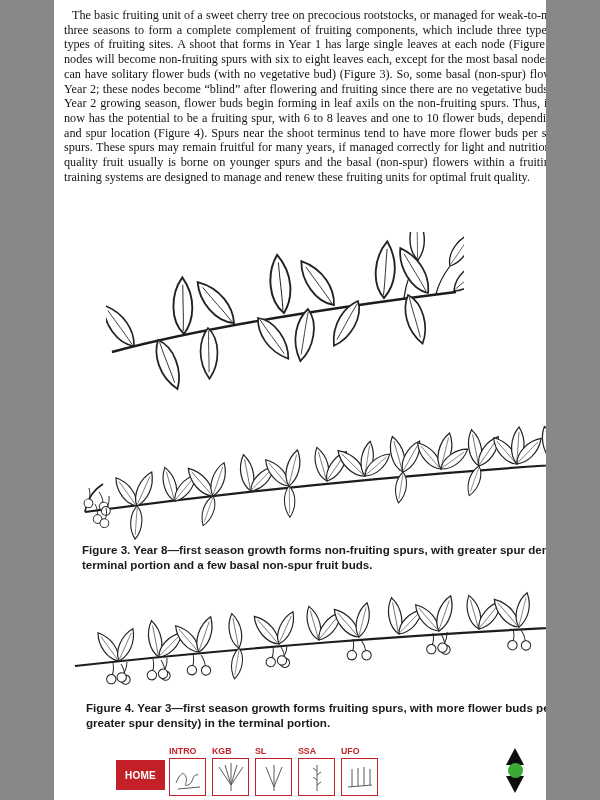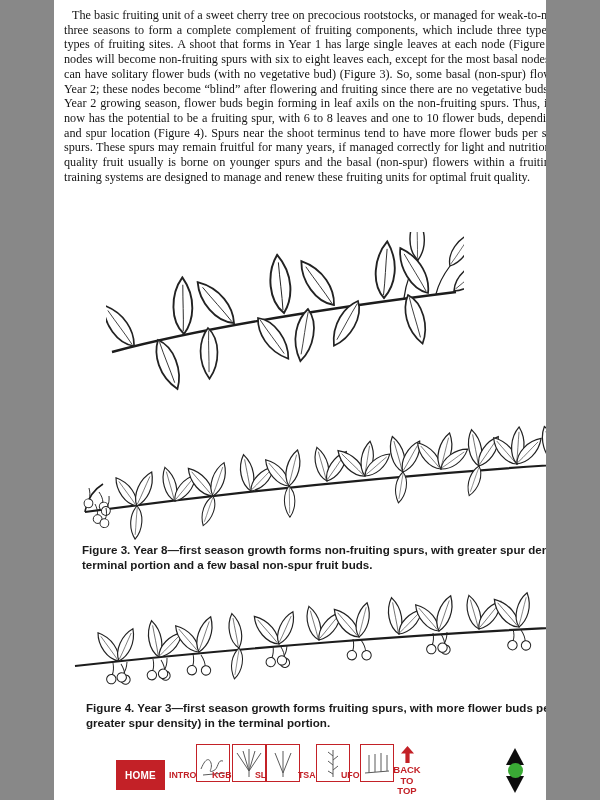--- a/index.html
+++ b/index.html
@@ -34,21 +34,21 @@
     display:flex;align-items:flex-start;gap:2px;
     font-family:"Liberation Sans",sans-serif;
   }
   .home-btn{
     width:49px;height:30px;background:var(--accent-red);
     color:#fff;font-weight:bold;font-size:10px;letter-spacing:.2px;
     display:flex;align-items:center;justify-content:center;
     margin-top:16px;margin-right:2px;cursor:pointer;border:none;
   }
   .nav-card{
-    width:41px;display:flex;align-items:flex-end;cursor:pointer;
+    width:41px;display:flex;flex-direction:column;align-items:flex-start;cursor:pointer;
   }
   .nav-card .lbl{
     color:var(--accent-red);font-weight:bold;font-size:8.8px;height:14px;
     display:flex;align-items:center;
   }
   .nav-card .thumb{
     width:37px;height:38px;border:1px solid var(--accent-red);background:#fff;
     display:flex;align-items:center;justify-content:center;
   }
   .back-top{
@@ -266,42 +266,36 @@
     </div>
     <div class="nav-card">
       <span class="lbl">SL</span>
       <span class="thumb">
           <svg width="32" height="32">
             <use href="#sk-sl"></use>
           </svg>
         </span>
     </div>
     <div class="nav-card">
-      <span class="lbl">TSA</span>
-      <span class="thumb">
-          <svg width="32" height="32">
-            <use href="#sk-tsa"></use>
+      <span class="lbl">SSA</span>
+      <span class="thumb">
+          <svg width="32" height="32">
+            <use href="#sk-ssa"></use>
           </svg>
         </span>
     </div>
     <div class="nav-card">
       <span class="lbl">UFO</span>
       <span class="thumb">
           <svg width="32" height="32">
             <use href="#sk-ufo"></use>
           </svg>
         </span>
     </div>
 
-    <div class="back-top">
-      <svg width="13" height="17" style="margin-bottom:2px;">
-        <polygon points="6.5,0 13,7.5 8.6,7.5 8.6,17 4.4,17 4.4,7.5 0,7.5" fill="#c32127"></polygon>
-      </svg>
-      <span class="txt">BACK TO TOP</span>
-    </div>
   </div>
 
   <div class="scroll-indicator">
     <div class="tri-up"></div>
     <div class="green-dot"></div>
     <div class="tri-down"></div>
   </div>
 
 </div>
 

